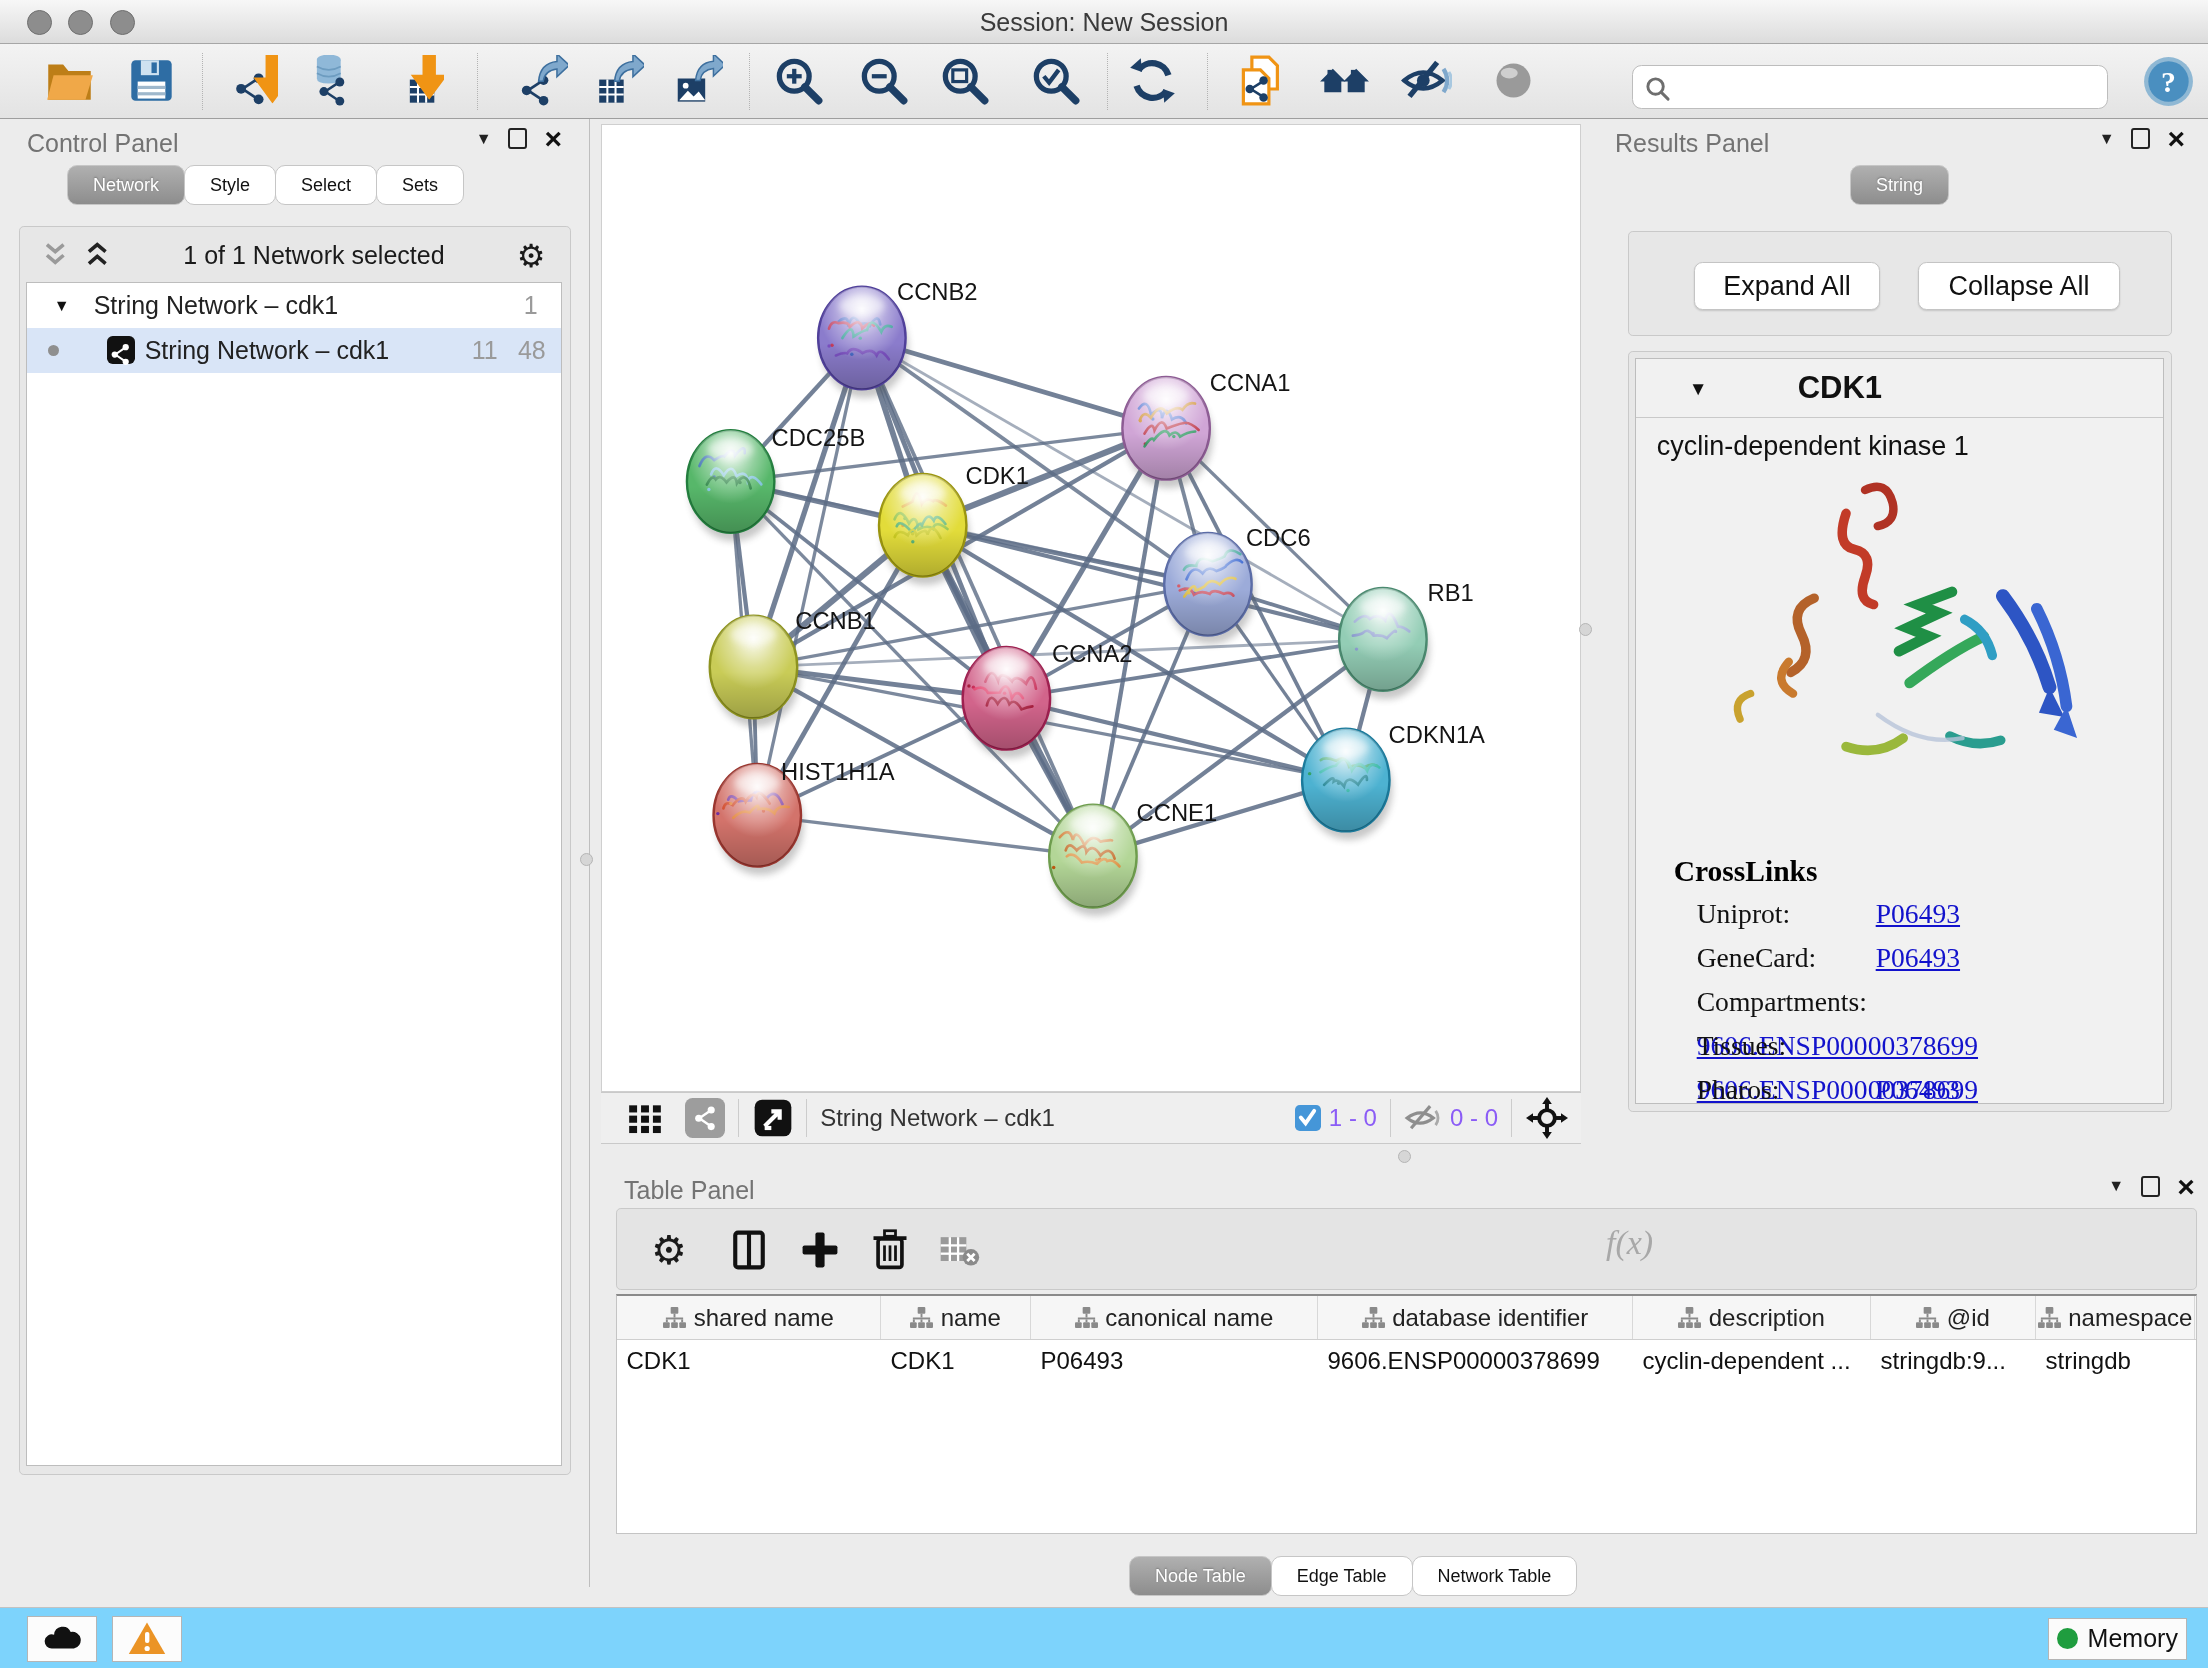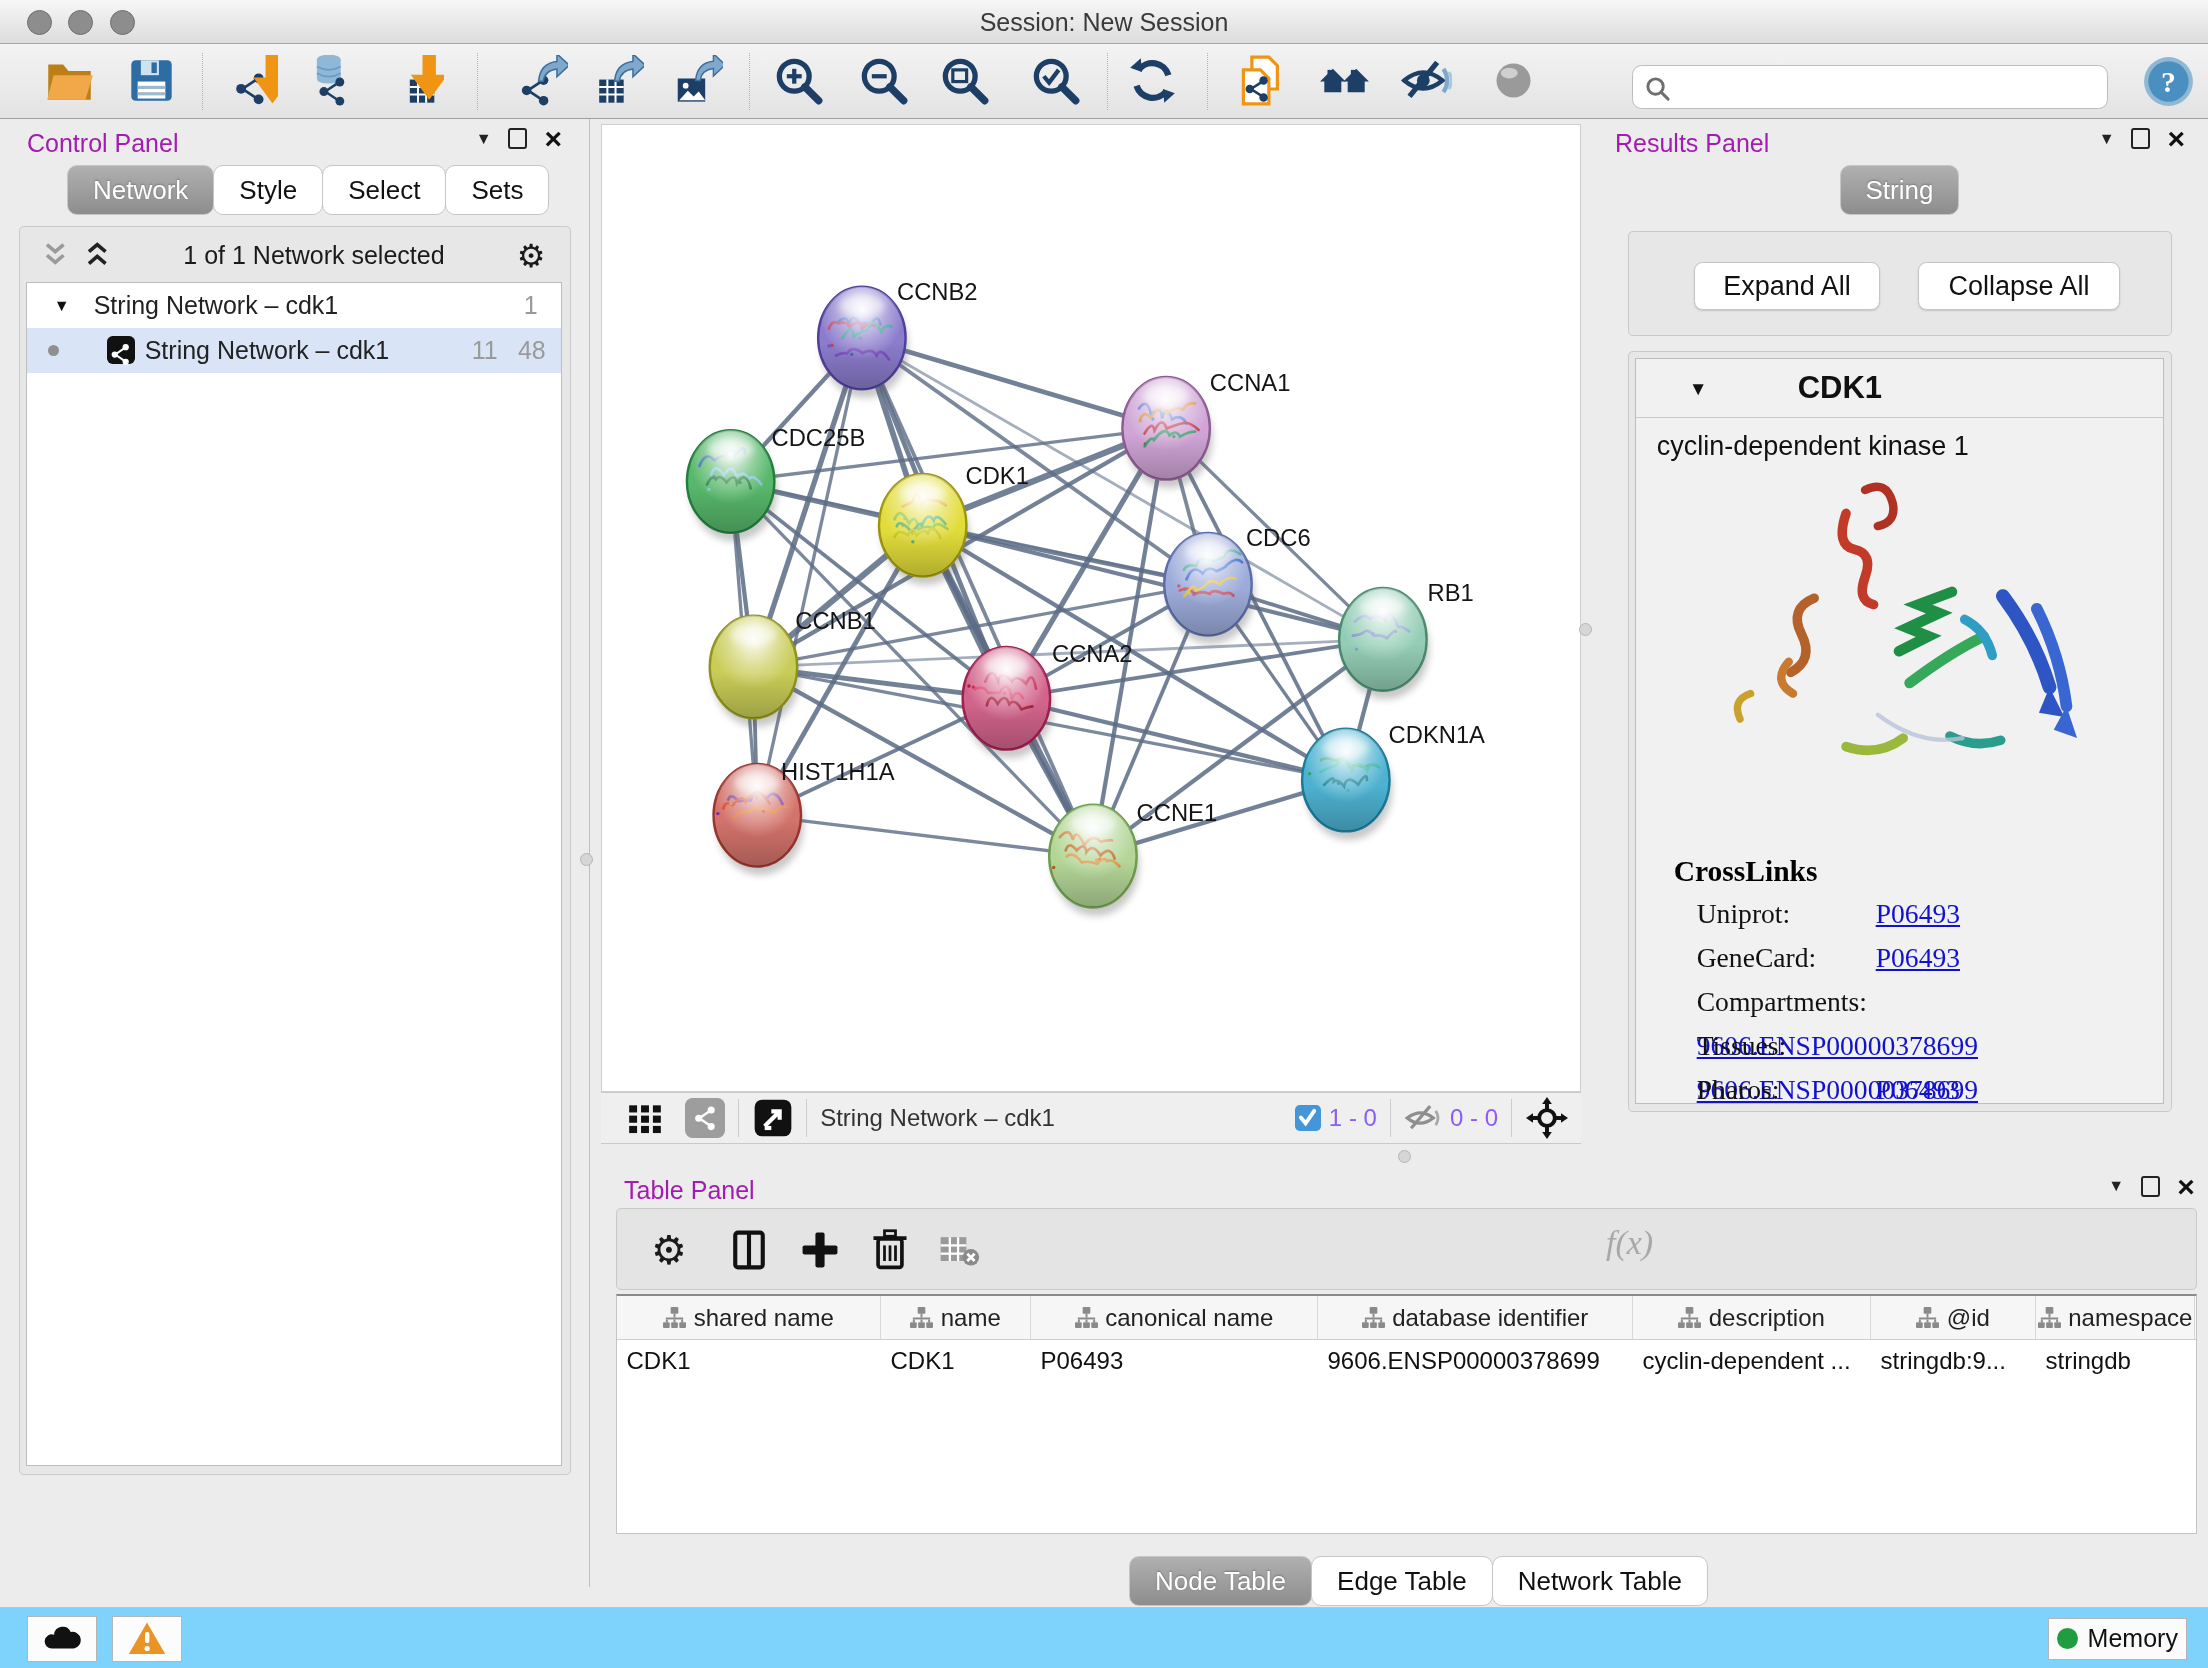--- a/index.html
+++ b/index.html
@@ -20,26 +20,26 @@
     background:linear-gradient(#f3f3f3,#e3e3e3); border-bottom:1.9px solid #9e9e9e; }
   .tbi { position:absolute; top:11.4px; width:51px; height:51px; }
   .tbsep { position:absolute; top:8.6px; height:57px; border-left:1.9px dotted #b3b3b3; }
   #search-box { position:absolute; left:1632px; top:21px; width:476px; height:44px;
     background:#fff; border:1.9px solid #bdbdbd; border-radius:9.5px; }
   #search-box svg { position:absolute; left:11.4px; top:8.6px; }
   #search-input { position:absolute; left:46px; top:1.9px; width:418px; height:36px; border:none;
     outline:none; font-size:23px; background:transparent; }
 
   
-  .panel-title { font-size:25px; color:#a21caf; }
+  .panel-title { font-size:25px; color:#737373; }
   .winctl { position:absolute; top:5.7px; height:28.5px; display:flex; align-items:center; gap:17px; }
   .wc-min { font-size:16px; color:#222; }
   .wc-float { width:19px; height:21px; border:2.9px solid #222; border-radius:2.9px; }
   .wc-close { font-size:30px; font-weight:bold; color:#111; line-height:21px; }
-  .tab { display:inline-block; font-size:26px; padding:8.6px 25px; background:#fff;
+  .tab { display:inline-block; font-size:18px; padding:8.6px 25px; background:#fff;
     border:1px solid #c6c6c6; border-radius:10px; margin-left:-1px; color:#111; }
   .tab.sel { background:linear-gradient(#b0b0b0,#8d8d8d); color:#fff; text-shadow:0 -1px 1.9px #777; }
   .groupbox { position:absolute; background:#e7e7e7; border:1.9px solid #c9c9c9; border-radius:4.8px; }
 
   
   #control-panel { position:absolute; left:0; top:119px; width:590px; height:1468px;
     background:#ececec; border-right:1.9px solid #bebebe; }
   #cp-tabs { position:absolute; left:68px; top:46px; }
   #cp-box { left:19px; top:107px; width:552px; height:1249px; }
   #cp-selrow { position:absolute; left:7.6px; right:7.6px; top:5.7px; height:46px;

